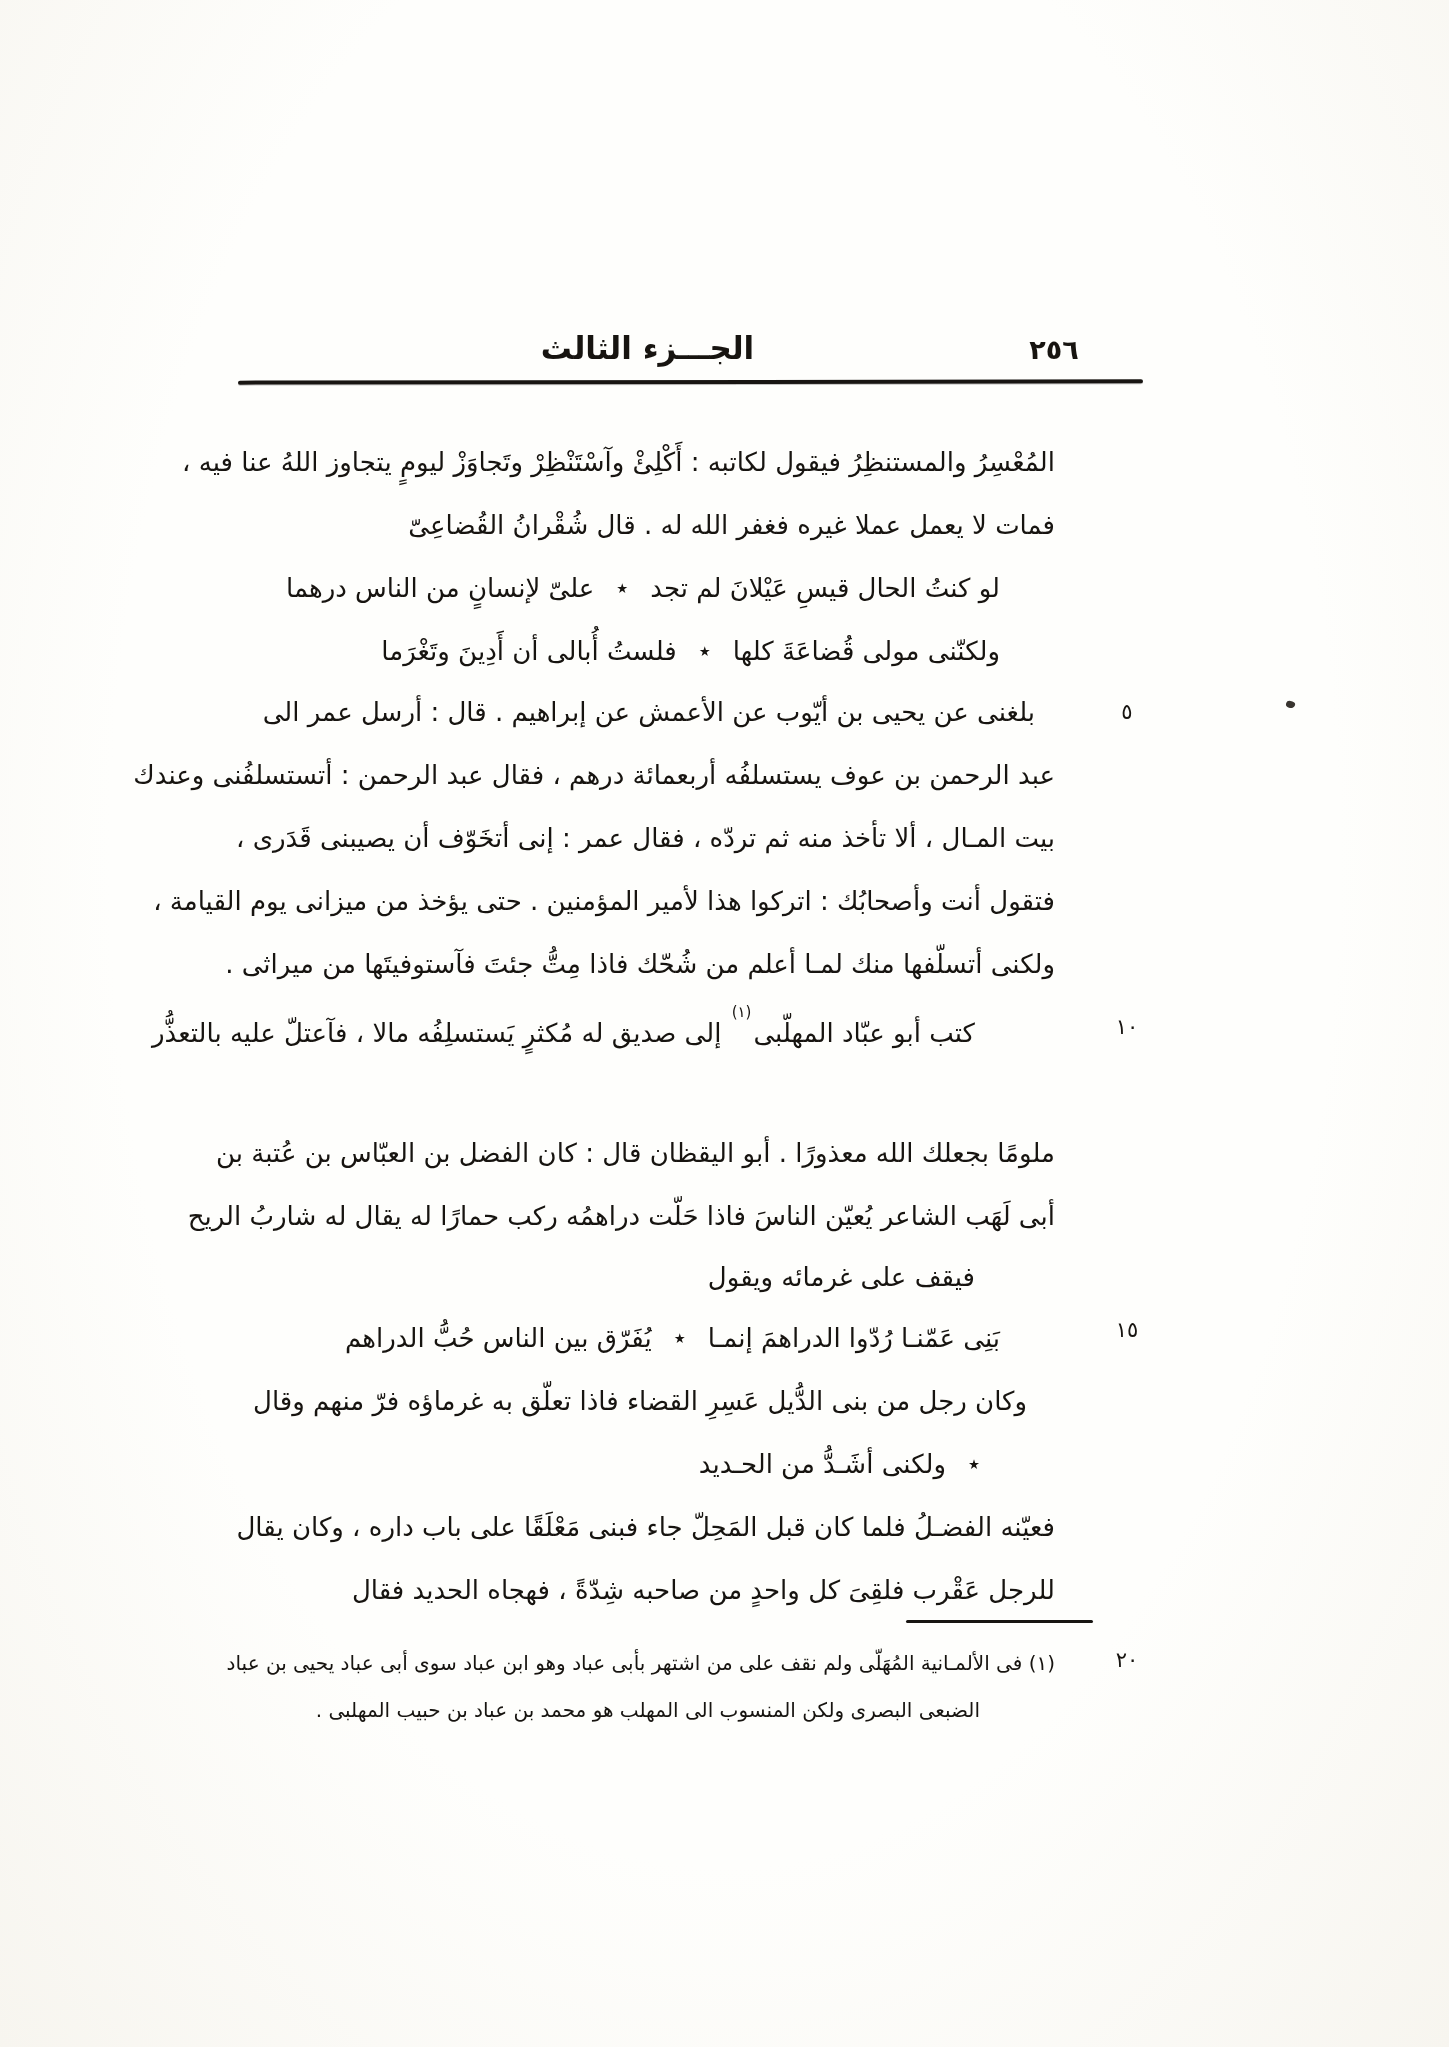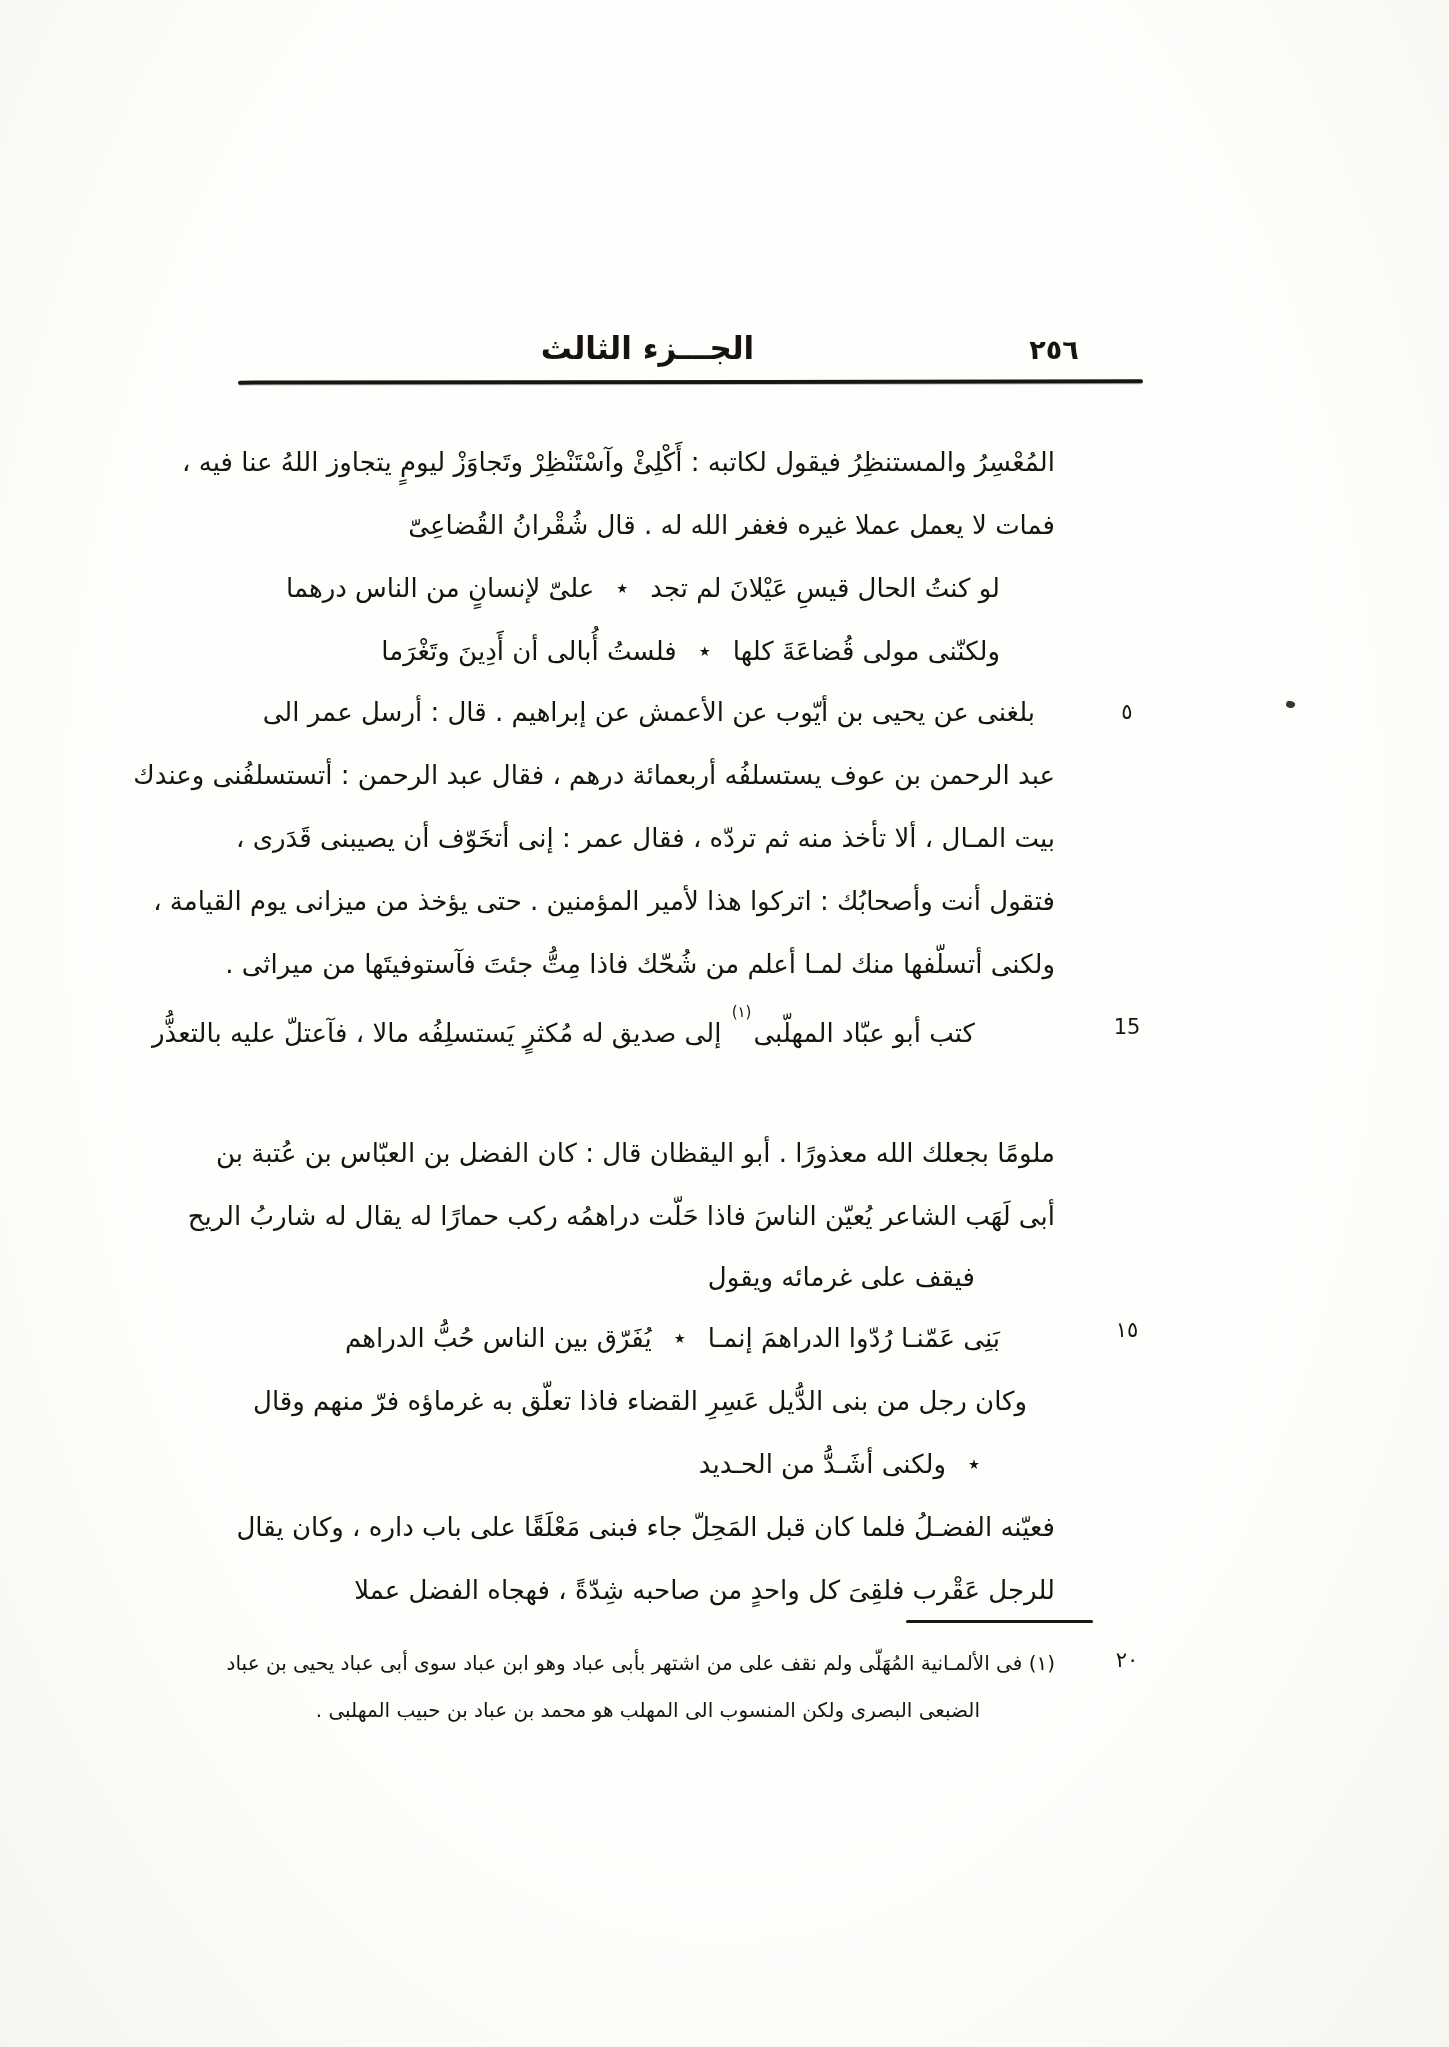--- a/index.html
+++ b/index.html
@@ -59,21 +59,21 @@
 </head>
 <body>
 
 <div class="page">
 
   <div class="hdr-title">الجـــزء الثالث</div>
   <div class="hdr-page-num">٢٥٦</div>
   <div class="hdr-rule"></div>
 
   <div class="margin-num" style="top:697px">٥</div>
-  <div class="margin-num" style="top:1012px">15</div>
+  <div class="margin-num" style="top:1012px">١٠</div>
   <div class="margin-num" style="top:1315px">١٥</div>
   <div class="margin-num" style="top:1645px">٢٠</div>
 
   <div class="line" style="top:440px;right:394px">المُعْسِرُ والمستنظِرُ فيقول لكاتبه : أَكْلِئْ وآسْتَنْظِرْ وتَجاوَزْ ليومٍ يتجاوز اللهُ عنا فيه ،</div>
   <div class="line" style="top:503px;right:394px">فمات لا يعمل عملا غيره فغفر الله له . قال شُقْرانُ القُضاعِىّ</div>
 
   <div class="line verse" style="top:566px;right:449px">
     <span>لو كنتُ الحال قيسِ عَيْلانَ لم تجد</span>
     <span class="sep">٭</span>
     <span>علىّ لإنسانٍ من الناس درهما</span>
@@ -106,21 +106,21 @@
   </div>
 
   <div class="line" style="top:1379px;right:422px">وكان رجل من بنى الدُّيل عَسِرِ القضاء فاذا تعلّق به غرماؤه فرّ منهم وقال</div>
 
   <div class="line verse" style="top:1442px;right:469px">
     <span class="sep">٭</span>
     <span>ولكنى أشَـدُّ من الحـديد</span>
   </div>
 
   <div class="line" style="top:1505px;right:394px">فعيّنه الفضـلُ فلما كان قبل المَحِلّ جاء فبنى مَعْلَقًا على باب داره ، وكان يقال</div>
-  <div class="line" style="top:1568px;right:394px">للرجل عَقْرب فلقِىَ كل واحدٍ من صاحبه شِدّةً ، فهجاه الفضل عملا</div>
+  <div class="line" style="top:1568px;right:394px">للرجل عَقْرب فلقِىَ كل واحدٍ من صاحبه شِدّةً ، فهجاه الحديد فقال</div>
 
   <div class="fn-rule"></div>
   <div class="fn-line" style="top:1646px;right:394px">(١) فى الألمـانية المُهَلّى ولم نقف على من اشتهر بأبى عباد وهو ابن عباد سوى أبى عباد يحيى بن عباد</div>
   <div class="fn-line" style="top:1693px;right:469px">الضبعى البصرى ولكن المنسوب الى المهلب هو محمد بن عباد بن حبيب المهلبى .</div>
 
   <div class="speck"></div>
 
 </div>
 
 </body></html>

